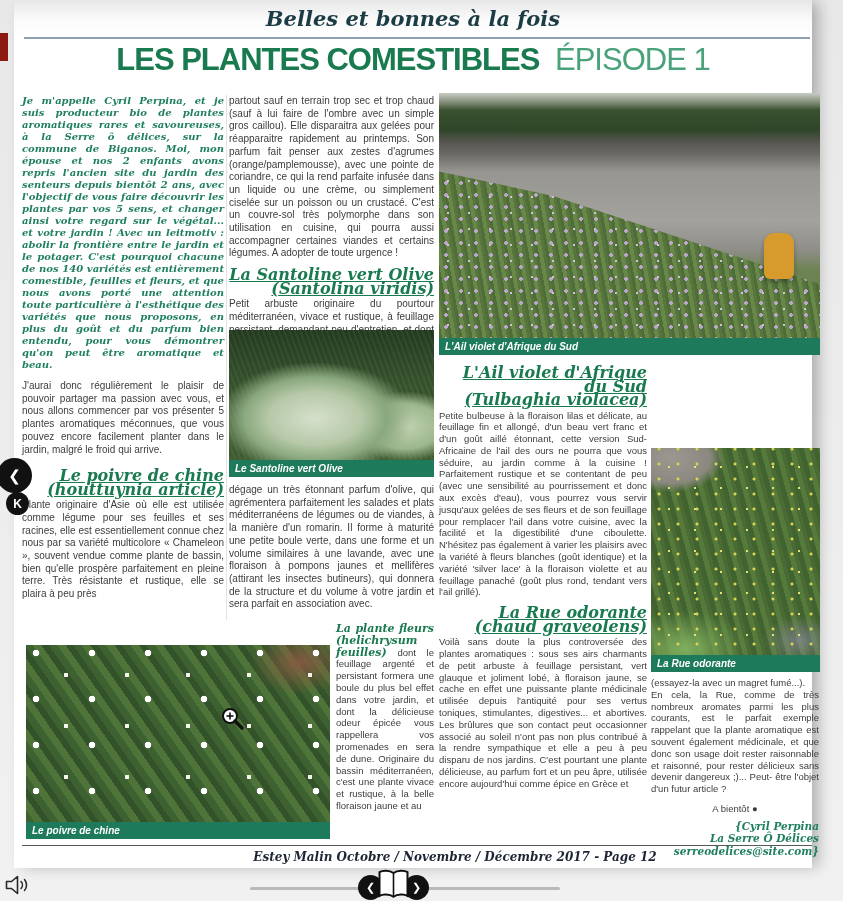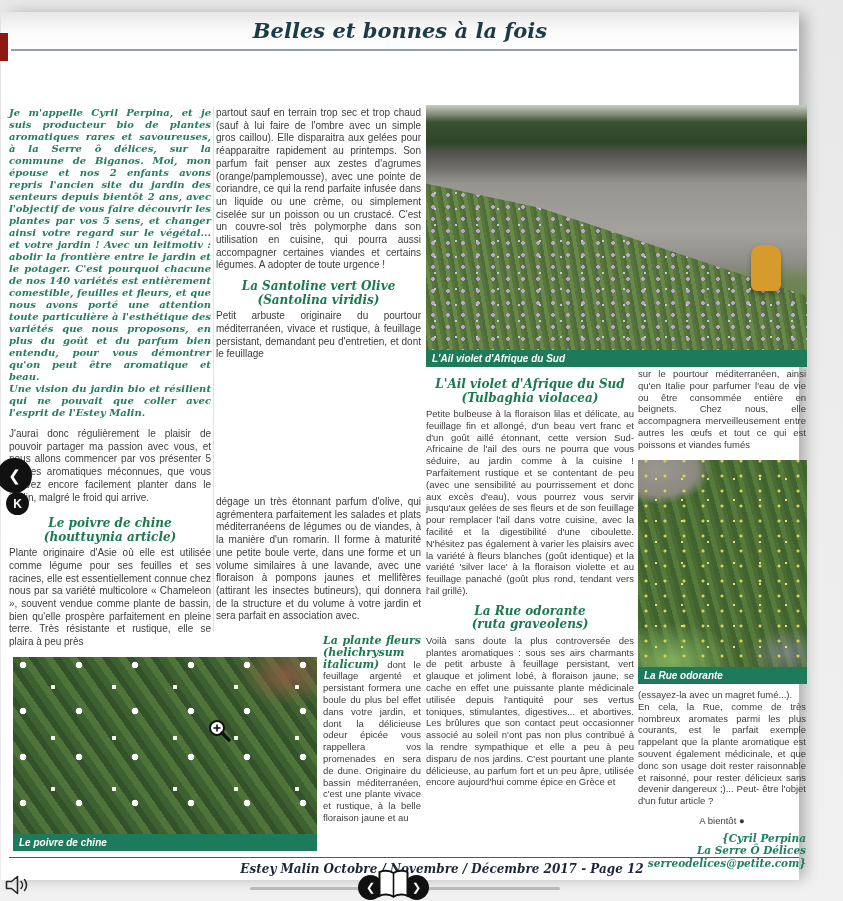--- a/index.html
+++ b/index.html
@@ -1,38 +1,38 @@
 <!DOCTYPE html>
 <html><head>
 <meta charset="utf-8">
 <style>
   html,body{margin:0;padding:0;}
   body{width:843px;height:901px;font-family:"Liberation Sans",sans-serif;background:#ededed;}
   .stage{position:relative;width:843px;height:901px;overflow:hidden;background:linear-gradient(180deg,#e8e8e8 0,#f1f1f1 100%);}
-  .page{position:absolute;left:1px;top:0;width:798px;height:868px;background:#fff;
+  .page{position:absolute;left:14px;top:0;width:798px;height:868px;background:#fff;
         background-image:linear-gradient(180deg,#e7e7e7 0px,#fbfbfb 20px,#ffffff 40px);
-        box-shadow:8px 0 14px -2px rgba(0,0,0,.28);margin-top:12px;}
+        box-shadow:8px 0 14px -2px rgba(0,0,0,.28);}
   
   .masthead{position:absolute;top:6px;left:0;width:100%;text-align:center;
             font-family:"DejaVu Serif",serif;font-style:italic;font-weight:bold;
             font-size:21px;color:#1c3c45;}
   .mast-rule{position:absolute;top:37px;left:10px;width:786px;height:2px;background:#8fa0b5;}
   .main-title{position:absolute;top:42px;left:0;width:100%;text-align:center;
               font-size:31px;letter-spacing:-1px;color:#197a4f;white-space:nowrap;}
   .main-title .t1{font-weight:bold;}
   .main-title .t2{font-weight:normal;color:#4aa27a;margin-left:8px;}
   
   .col{position:absolute;text-align:justify;color:#3c3c3c;}
   .col p{margin:0;}
   .body10{font-size:10px;line-height:12.7px;}
   .body95{font-size:9.5px;line-height:11.8px;}
   .intro{font-family:"DejaVu Serif",serif;font-style:italic;font-weight:bold;
          color:#1f7f5e;font-size:10px;line-height:12px;}
   .hg{font-family:"DejaVu Serif",serif;font-style:italic;font-weight:bold;
-      color:#197a4f;font-size:12px;line-height:13.5px;text-align:center;margin:0;}
+      color:#197a4f;font-size:16px;line-height:13.5px;text-align:right;margin:0;text-decoration:underline;}
   .hg-inline{font-family:"DejaVu Serif",serif;font-style:italic;font-weight:bold;
              color:#197a4f;font-size:11px;}
   .colrule{position:absolute;width:1px;background:#e2e2e2;}
   
   .fig{position:absolute;}
   .ph{position:relative;width:100%;overflow:hidden;}
   .cap{display:block;height:17px;line-height:17px;background:#1d7a5a;color:#fff;
        font-style:italic;font-weight:bold;font-size:10px;padding-left:6px;box-sizing:border-box;}
   
   .ph-ail{height:245px;background:linear-gradient(180deg,#c9cdc3 0%,#7e8a74 4%,#3a5230 7%,#2e4527 15%,#565550 20%,#6b6a64 25%,#96958f 32%,#a3a29c 52%,#8f8e88 64%,#6f8455 72%,#5d7a42 100%);}
@@ -87,57 +87,64 @@
   .book{position:absolute;left:376px;top:867px;width:35px;height:36px;z-index:2;cursor:pointer;}
 </style>
 </head>
 <body>
 
 <div class="stage">
   <div class="page">
 
     <div class="masthead">Belles et bonnes à la fois</div>
     <div class="mast-rule"></div>
+    <div class="main-title">
+      <span class="t1">LES PLANTES COMESTIBLES</span>
+      <span class="t2">ÉPISODE 1</span>
+    </div>
 
     <div class="colrule" style="left:212px;top:95px;height:525px;"></div>
 
     <div class="col body10" style="left:8px;top:95px;width:202px;">
       <p class="intro">Je m'appelle Cyril Perpina, et je suis producteur bio de plantes aromatiques rares et savoureuses, à la Serre ô délices, sur la commune de Biganos. Moi, mon épouse et nos 2 enfants avons repris l'ancien site du jardin des senteurs depuis bientôt 2 ans, avec l'objectif de vous faire découvrir les plantes par vos 5 sens, et changer ainsi votre regard sur le végétal... et votre jardin ! Avec un leitmotiv : abolir la frontière entre le jardin et le potager. C'est pourquoi chacune de nos 140 variétés est entièrement comestible, feuilles et fleurs, et que nous avons porté une attention toute particulière à l'esthétique des variétés que nous proposons, en plus du goût et du parfum bien entendu, pour vous démontrer qu'on peut être aromatique et beau.</p>
-      <p class="intro">Une vision du jardin bio et résilient qui ne pouvait que coller avec l'esprit de l'Estey Malin.</p>
       <p style="margin-top:9px;">J'aurai donc régulièrement le plaisir de pouvoir partager ma passion avec vous, et nous allons commencer par vos présenter 5 plantes aromatiques méconnues, que vous pouvez encore facilement planter dans le jardin, malgré le froid qui arrive.</p>
       <h3 class="hg" style="margin-top:13px;">
         <span>Le poivre de chine</span><br>
         <span>(houttuynia article)</span>
       </h3>
       <p style="margin-top:3px;">Plante originaire d'Asie où elle est utilisée comme légume pour ses feuilles et ses racines, elle est essentiellement connue chez nous par sa variété multicolore « Chameleon », souvent vendue comme plante de bassin, bien qu'elle prospère parfaitement en pleine terre. Très résistante et rustique, elle se plaira à peu près</p>
     </div>
 
     <div class="col body10" style="left:215px;top:95px;width:205px;">
       <p>partout sauf en terrain trop sec et trop chaud (sauf à lui faire de l'ombre avec un simple gros caillou). Elle disparaitra aux gelées pour réapparaitre rapidement au printemps. Son parfum fait penser aux zestes d'agrumes (orange/pamplemousse), avec une pointe de coriandre, ce qui la rend parfaite infusée dans un liquide ou une crème, ou simplement ciselée sur un poisson ou un crustacé. C'est un couvre-sol très polymorphe dans son utilisation en cuisine, qui pourra aussi accompagner certaines viandes et certains légumes. A adopter de toute urgence !</p>
       <h3 class="hg" style="margin-top:8px;">
         <span>La Santoline vert Olive</span><br>
         <span>(Santolina viridis)</span>
       </h3>
       <p style="margin-top:3px;">Petit arbuste originaire du pourtour méditerranéen, vivace et rustique, à feuillage persistant, demandant peu d'entretien, et dont le feuillage</p>
     </div>
 
+    <figure class="fig" style="left:215px;top:330px;width:205px;margin:0;">
+      <div class="ph ph-sant"></div>
+      <figcaption class="cap">Le Santoline vert Olive</figcaption>
+    </figure>
 
     <div class="col body10" style="left:215px;top:484px;width:205px;">
       <p>dégage un très étonnant parfum d'olive, qui agrémentera parfaitement les salades et plats méditerranéens de légumes ou de viandes, à la manière d'un romarin. Il forme à maturité une petite boule verte, dans une forme et un volume similaires à une lavande, avec une floraison à pompons jaunes et mellifères (attirant les insectes butineurs), qui donnera de la structure et du volume à votre jardin et sera parfait en association avec.</p>
     </div>
 
     <figure class="fig" style="left:12px;top:645px;width:304px;margin:0;">
       <div class="ph ph-poivre"></div>
       <figcaption class="cap">Le poivre de chine</figcaption>
     </figure>
 
     <div class="col body95" style="left:322px;top:623px;width:98px;">
       <p>
         <span class="hg-inline">La plante fleurs</span>
-        <span class="hg-inline">(helichrysum italicum)</span>
+        <span class="hg-inline">(helichrysum feuilles)</span>
         <span>dont le feuillage argenté et persistant formera une boule du plus bel effet dans votre jardin, et dont la délicieuse odeur épicée vous rappellera vos promenades en sera de dune. Originaire du bassin méditerranéen, c'est une plante vivace et rustique, à la belle floraison jaune et au</span>
       </p>
     </div>
 
     <figure class="fig" style="left:425px;top:93px;width:381px;margin:0;">
       <div class="ph ph-ail">
         <div class="ail-grass"></div>
         <div class="ail-flowers"></div>
         <div class="ail-hydrant"></div>
       </div>
@@ -145,42 +152,39 @@
     </figure>
 
     <div class="col body95" style="left:425px;top:358px;width:208px;">
       <h3 class="hg" style="margin-top:8px;">
         <span>L'Ail violet d'Afrique du Sud</span><br>
         <span>(Tulbaghia violacea)</span>
       </h3>
       <p style="margin-top:3px;">Petite bulbeuse à la floraison lilas et délicate, au feuillage fin et allongé, d'un beau vert franc et d'un goût aillé étonnant, cette version Sud-Africaine de l'ail des ours ne pourra que vous séduire, au jardin comme à la cuisine ! Parfaitement rustique et se contentant de peu (avec une sensibilité au pourrissement et donc aux excès d'eau), vous pourrez vous servir jusqu'aux gelées de ses fleurs et de son feuillage pour remplacer l'ail dans votre cuisine, avec la facilité et la digestibilité d'une ciboulette. N'hésitez pas également à varier les plaisirs avec la variété à fleurs blanches (goût identique) et la variété 'silver lace' à la floraison violette et au feuillage panaché (goût plus rond, tendant vers l'ail grillé).</p>
       <h3 class="hg" style="margin-top:8px;">
         <span>La Rue odorante</span><br>
-        <span>(ruta graveolens)</span>
+        <span>(chaud graveolens)</span>
       </h3>
       <p style="margin-top:3px;">Voilà sans doute la plus controversée des plantes aromatiques : sous ses airs charmants de petit arbuste à feuillage persistant, vert glauque et joliment lobé, à floraison jaune, se cache en effet une puissante plante médicinale utilisée depuis l'antiquité pour ses vertus toniques, stimulantes, digestives... et abortives. Les brûlures que son contact peut occasionner associé au soleil n'ont pas non plus contribué à la rendre sympathique et elle a peu à peu disparu de nos jardins. C'est pourtant une plante délicieuse, au parfum fort et un peu âpre, utilisée encore aujourd'hui comme épice en Grèce et</p>
     </div>
 
-    <div class="col body95" style="left:637px;top:356px;width:168px;">
-      <p>sur le pourtour méditerranéen, ainsi qu'en Italie pour parfumer l'eau de vie ou être consommée entière en beignets. Chez nous, elle accompagnera merveilleusement entre autres les œufs et tout ce qui est poissons et viandes fumés</p>
-    </div>
 
     <figure class="fig" style="left:637px;top:448px;width:169px;margin:0;">
       <div class="ph ph-rue"></div>
       <figcaption class="cap">La Rue odorante</figcaption>
     </figure>
 
     <div class="col body95" style="left:637px;top:677px;width:168px;">
       <p>(essayez-la avec un magret fumé...).</p>
       <p>En cela, la Rue, comme de très nombreux aromates parmi les plus courants, est le parfait exemple rappelant que la plante aromatique est souvent également médicinale, et que donc son usage doit rester raisonnable et raisonné, pour rester délicieux sans devenir dangereux ;)... Peut- être l'objet d'un futur article ?</p>
       <p style="margin-top:8px;text-align:center;">A bientôt ●</p>
       <div class="sig" style="margin-top:5px;">
         <div>{Cyril Perpina</div>
         <div>La Serre Ô Délices</div>
-        <div>serreodelices@petite.com}</div>
+        <div>serreodelices@site.com}</div>
       </div>
     </div>
 
     <div class="foot-rule"></div>
     <div class="footer-line">Estey Malin Octobre / Novembre / Décembre 2017 - Page 12</div>
 
     <div class="zoom-cursor">
       <svg viewBox="0 0 26 26" width="26" height="26">
         <circle cx="10" cy="10" r="7" fill="#ffffff" stroke="#111" stroke-width="2"></circle>
         <line x1="10" y1="6.5" x2="10" y2="13.5" stroke="#111" stroke-width="1.6"></line>

